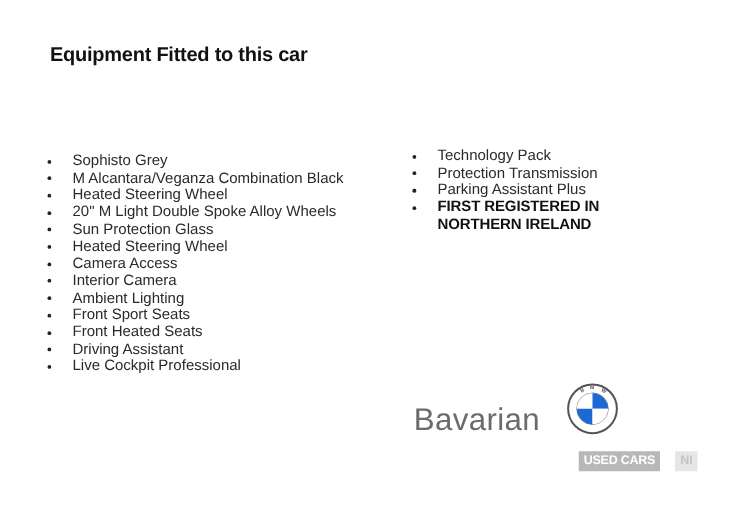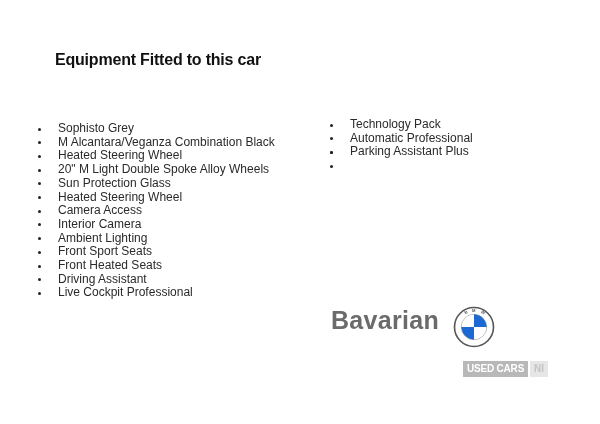--- a/index.html
+++ b/index.html
@@ -16,21 +16,21 @@
       color: #1e1e1e;
     }
     .page-title {
       position: absolute;
       left: 40px;
       top: 36px;
       font-size: 16px;
       font-weight: bold;
       letter-spacing: -0.2px;
       color: #111111;
-      margin: 15px;
+      margin: 0;
     }
     .equip-list {
       position: absolute;
       list-style: none;
       margin: 0;
       padding: 0;
       font-size: 12px;
       line-height: 13.7px;
       color: #2a2a2a;
     }
@@ -65,23 +65,23 @@
     .brand {
       position: absolute;
       left: 331px;
       top: 306px;
       width: 170px;
       height: 46px;
     }
     .brand-name {
       position: absolute;
       left: 0;
-      top: 0;
+      top: 16px;
       font-size: 25px;
-      font-weight: bold;
+      font-weight: normal;
       color: #6b6b6b;
       letter-spacing: 0.3px;
     }
     .bmw-logo {
       position: absolute;
       left: 122px;
       top: 0;
       width: 42px;
       height: 42px;
     }
@@ -100,21 +100,21 @@
       color: #ffffff;
       padding: 0 4px;
       line-height: 16px;
       letter-spacing: -0.2px;
     }
     .badge-ni {
       background: #e6e6e6;
       color: #c4c4c4;
       padding: 0 4px;
       line-height: 16px;
-      margin-left: 2px;
+      margin-left: 12px;
     }
   </style>
 </head>
 <body>
 
 <h1 class="page-title">Equipment Fitted to this car</h1>
 
 <ul class="equip-list left">
   <li><span class="bullet"></span><span>Sophisto Grey</span></li>
   <li><span class="bullet"></span><span>M Alcantara/Veganza Combination Black</span></li>
@@ -126,24 +126,24 @@
   <li><span class="bullet"></span><span>Interior Camera</span></li>
   <li><span class="bullet"></span><span>Ambient Lighting</span></li>
   <li><span class="bullet"></span><span>Front Sport Seats</span></li>
   <li><span class="bullet"></span><span>Front Heated Seats</span></li>
   <li><span class="bullet"></span><span>Driving Assistant</span></li>
   <li><span class="bullet"></span><span>Live Cockpit Professional</span></li>
 </ul>
 
 <ul class="equip-list right">
   <li><span class="bullet"></span><span>Technology Pack</span></li>
-  <li><span class="bullet"></span><span>Automatic Professional</span></li>
+  <li><span class="bullet"></span><span>Protection Transmission</span></li>
   <li><span class="bullet"></span></li>
   <li><span class="bullet"></span><span>Parking Assistant Plus</span></li>
-  <li class="bold"><span class="bullet"></span></li>
+  <li class="bold"><span class="bullet"></span><span>FIRST REGISTERED IN NORTHERN IRELAND</span></li>
 </ul>
 
 <div class="brand">
   <span class="brand-name">Bavarian</span>
   <svg class="bmw-logo" viewBox="0 0 42 42">
     <circle cx="21" cy="21" r="19.5" fill="#ffffff" stroke="#555555" stroke-width="1.6"></circle>
     <circle cx="21" cy="21" r="12.6" fill="#ffffff" stroke="#555555" stroke-width="0.6"></circle>
     <path d="M21 21 L21 8.6 A12.4 12.4 0 0 0 8.6 21 Z" fill="#ffffff"></path>
     <path d="M21 21 L33.4 21 A12.4 12.4 0 0 0 21 8.6 Z" fill="#1c69d4"></path>
     <path d="M21 21 L8.6 21 A12.4 12.4 0 0 0 21 33.4 Z" fill="#1c69d4"></path>

